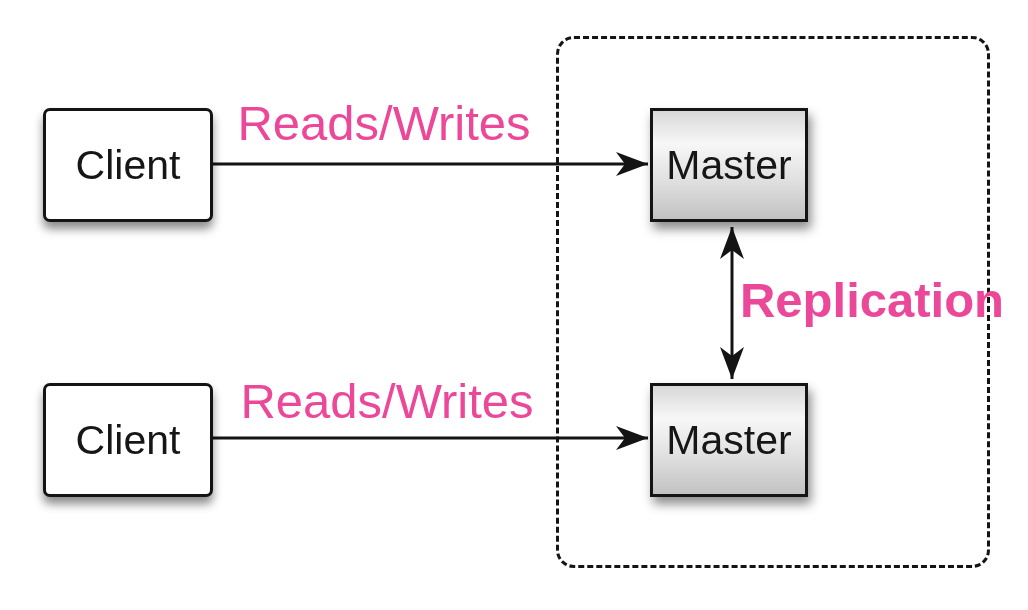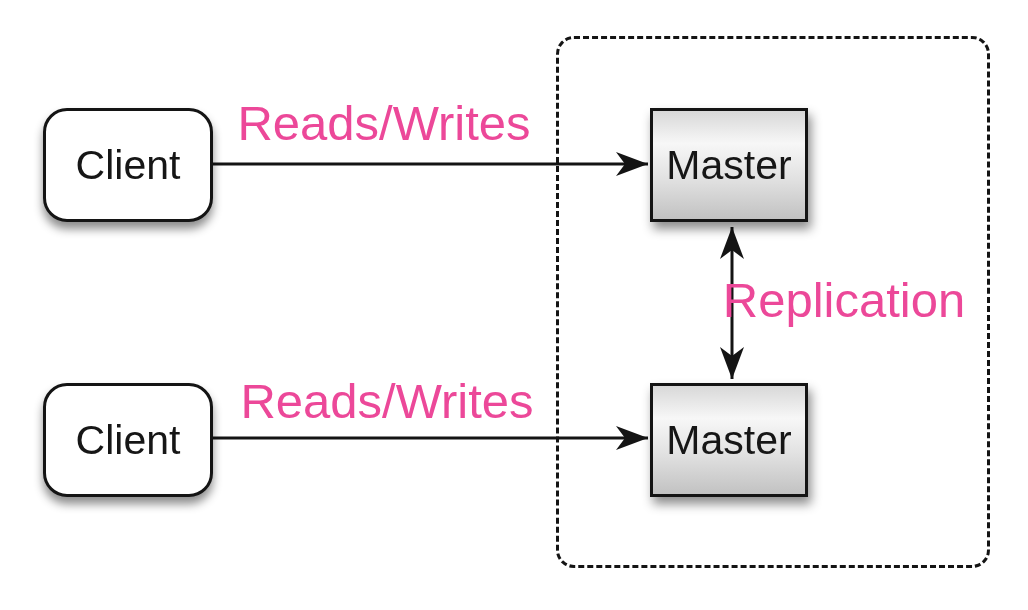--- a/index.html
+++ b/index.html
@@ -44,21 +44,21 @@
     font-size: 41px;
     line-height: 1;
     color: #161616;
     z-index: 3;
   }
   .node-client {
     width: 170px;
     height: 114px;
     background: #ffffff;
     border: 3.5px solid #141414;
-    border-radius: 24px;
+    border-radius: 7px;
     box-shadow: 0px 7px 10px rgba(0, 0, 0, 0.45);
   }
   .node-master {
     width: 158px;
     height: 114px;
     background: linear-gradient(180deg, #d8d8d8 0%, #f7f7f7 30%, #e2e2e2 62%, #c2c2c2 100%);
     border: 3.5px solid #141414;
     box-shadow: 3px 7px 10px rgba(0, 0, 0, 0.45);
   }
   #node-client-top    { left: 43px;  top: 108px; }
@@ -69,21 +69,21 @@
     position: absolute;
     transform: translate(-50%, -50%);
     font-size: 49px;
     line-height: 1;
     color: #ec4899;
     white-space: nowrap;
     z-index: 4;
   }
   #label-reads-writes-top    { left: 384px; top: 123px; }
   #label-reads-writes-bottom { left: 387px; top: 401px; }
-  #label-replication         { left: 844px; top: 300px; }
+  #label-replication         { left: 872px; top: 300px; font-weight: bold; }
 </style>
 </head>
 <body>
 
 <div class="canvas">
 
   <div class="group-boundary"></div>
 
   <svg class="edges-layer" width="1028" height="610" viewBox="0 0 1028 610" xmlns="http://www.w3.org/2000/svg">
     <defs>

